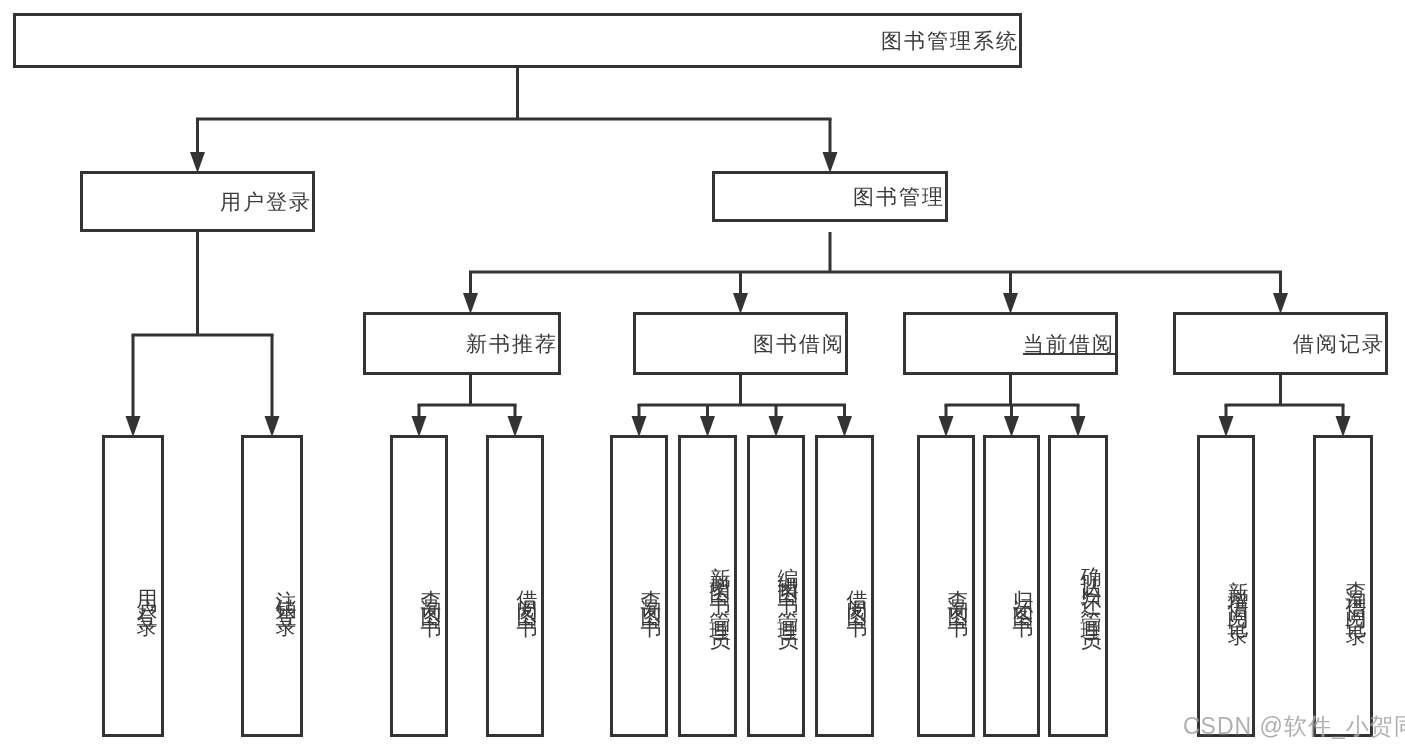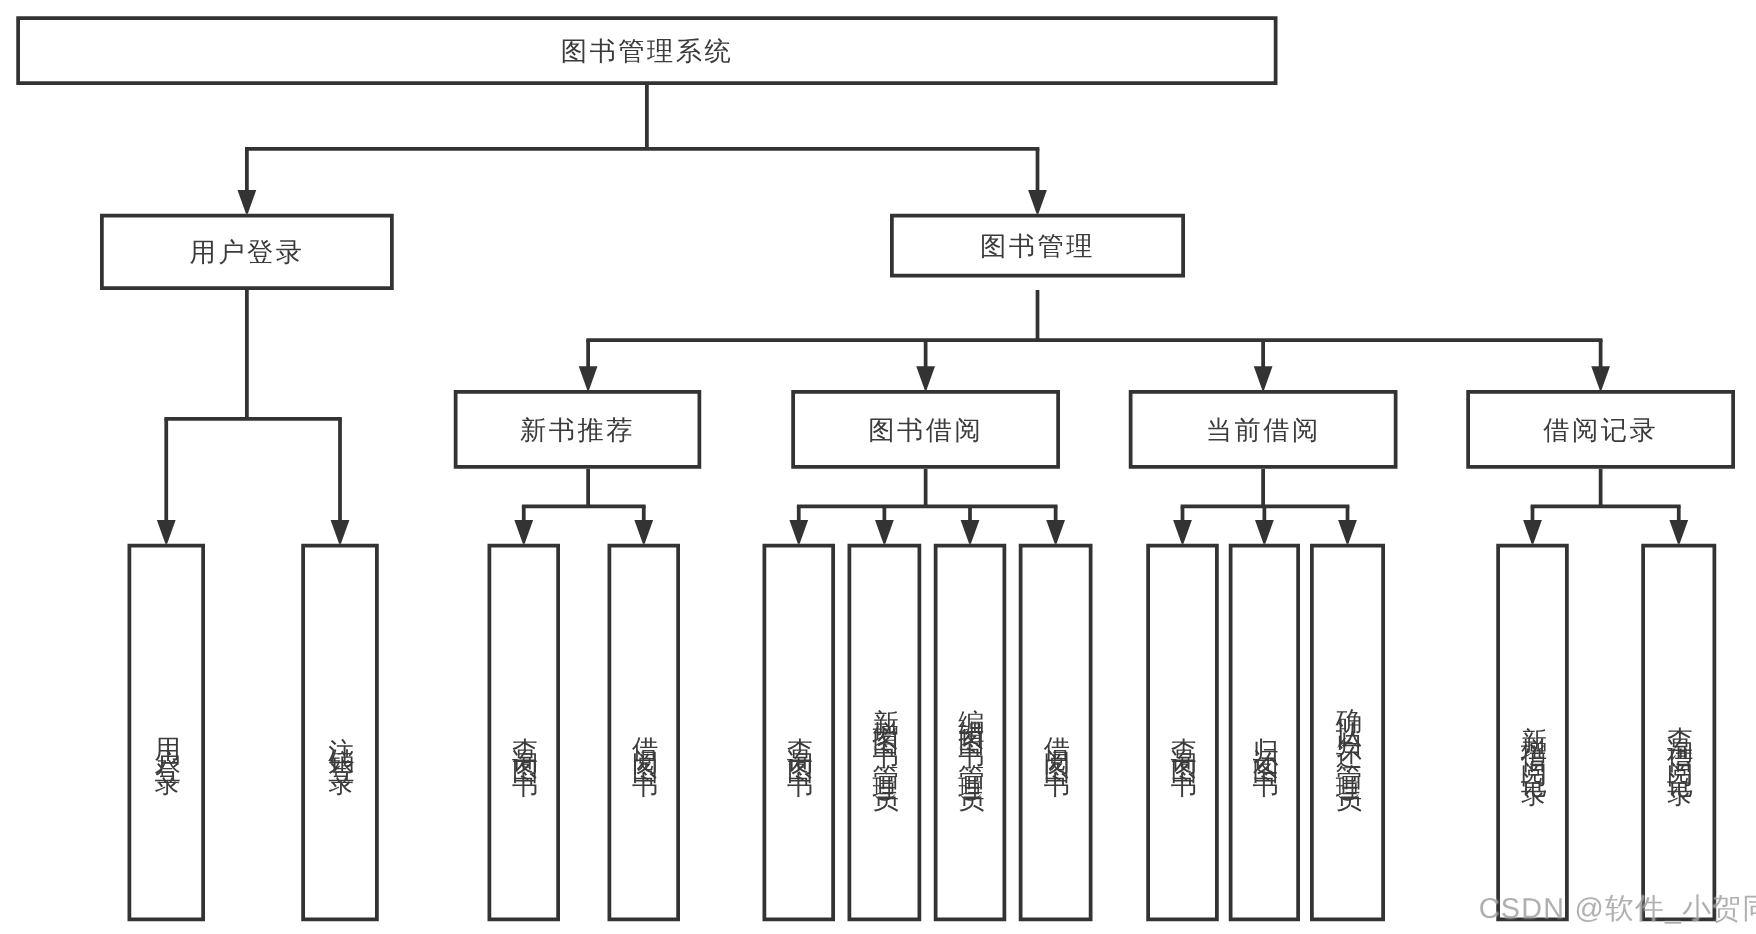--- a/index.html
+++ b/index.html
@@ -22,21 +22,21 @@
     width: 1405px;
     height: 747px;
   }
   .node {
     position: absolute;
     box-sizing: border-box;
     border: 3px solid #333333;
     background: #ffffff;
     display: flex;
     align-items: center;
-    justify-content: center;
+    justify-content: flex-end;
     color: #3b3b3b;
   }
   .node-h span {
     font-size: 21px;
     letter-spacing: 2px;
     white-space: nowrap;
   }
   .node-v span {
     writing-mode: vertical-rl;
     text-orientation: mixed;
@@ -125,21 +125,21 @@
       </div>
       <div class="node node-h" style="left: 712px; top: 171px; width: 236px; height: 51px; border-color: rgb(51, 51, 51); background: rgb(255, 255, 255); color: rgb(59, 59, 59);">
         <span>图书管理</span>
       </div>
       <div class="node node-h" style="left: 363px; top: 312px; width: 198px; height: 63px; border-color: rgb(51, 51, 51); background: rgb(255, 255, 255); color: rgb(59, 59, 59);">
         <span>新书推荐</span>
       </div>
       <div class="node node-h" style="left: 633px; top: 312px; width: 215px; height: 63px; border-color: rgb(51, 51, 51); background: rgb(255, 255, 255); color: rgb(59, 59, 59);">
         <span>图书借阅</span>
       </div>
-      <div class="node node-h" style="left: 903px; top: 312px; width: 215px; height: 63px; border-color: rgb(51, 51, 51); background: rgb(255, 255, 255); color: rgb(59, 59, 59);">
+      <div class="node node-h" style="left: 903px; top: 312px; width: 215px; height: 63px; border-color: rgb(51, 51, 51); background: rgb(255, 255, 255); color: rgb(59, 59, 59); text-decoration: underline;">
         <span>当前借阅</span>
       </div>
       <div class="node node-h" style="left: 1173px; top: 312px; width: 215px; height: 63px; border-color: rgb(51, 51, 51); background: rgb(255, 255, 255); color: rgb(59, 59, 59);">
         <span>借阅记录</span>
       </div>
       <div class="node node-v" style="left: 102px; top: 435px; width: 62px; height: 302px; border-color: rgb(51, 51, 51); background: rgb(255, 255, 255); color: rgb(59, 59, 59);">
         <span>用户登录</span>
       </div>
       <div class="node node-v" style="left: 241px; top: 435px; width: 62px; height: 302px; border-color: rgb(51, 51, 51); background: rgb(255, 255, 255); color: rgb(59, 59, 59);">
         <span>注销登录</span>

